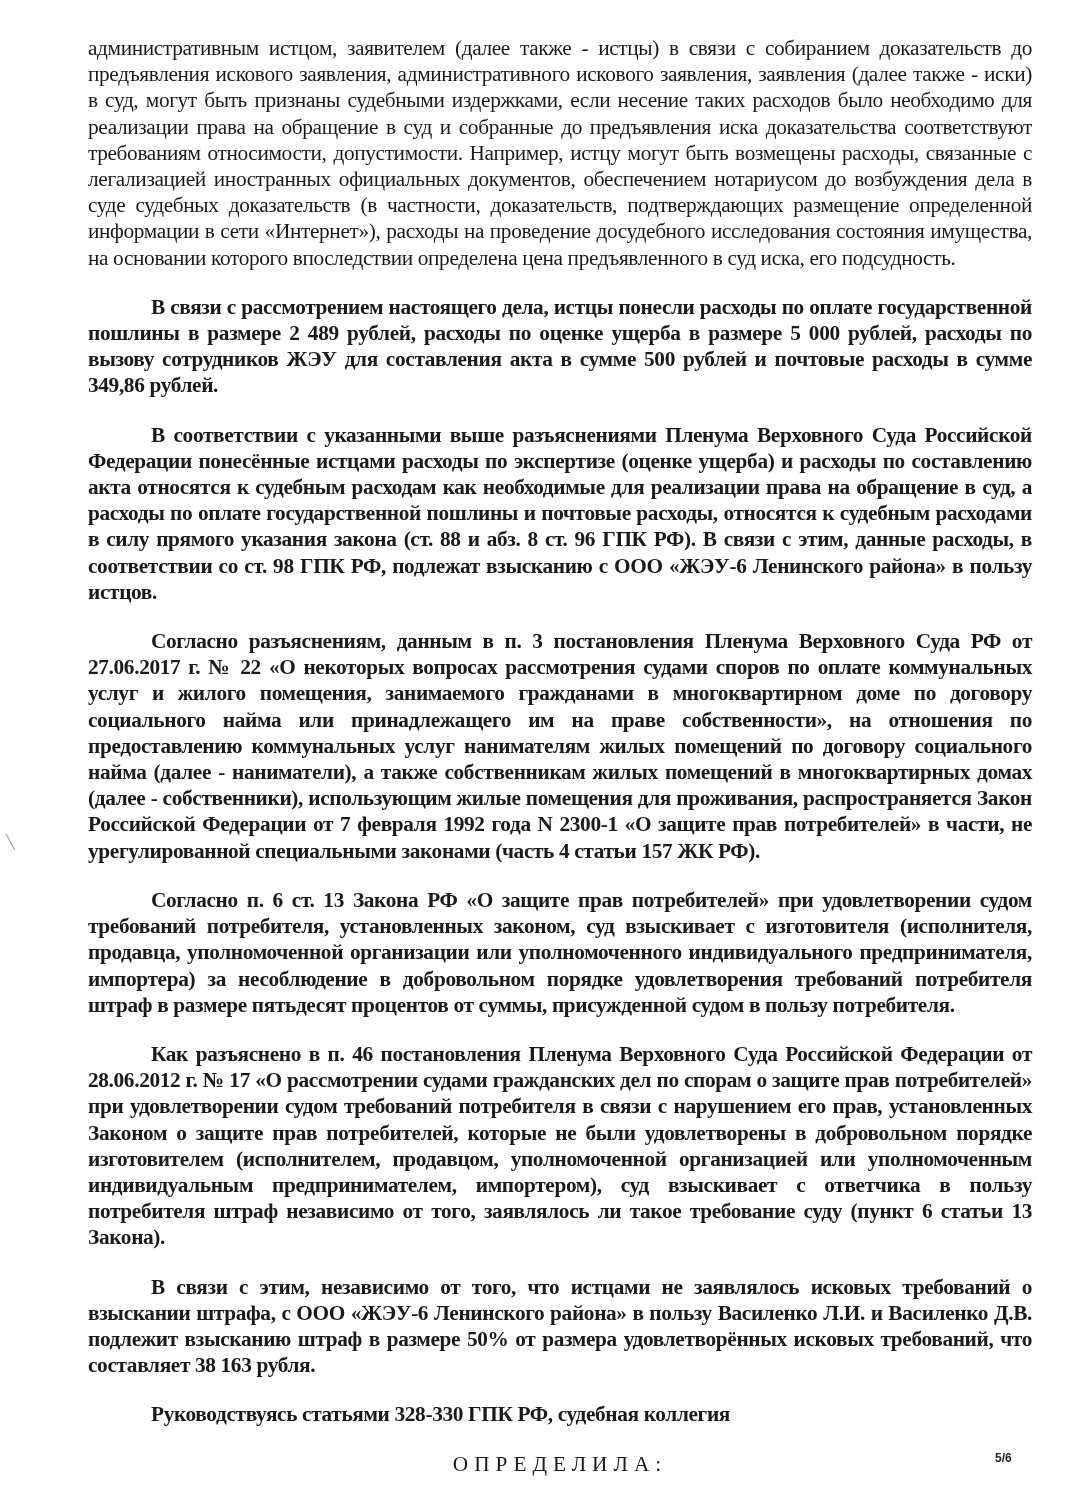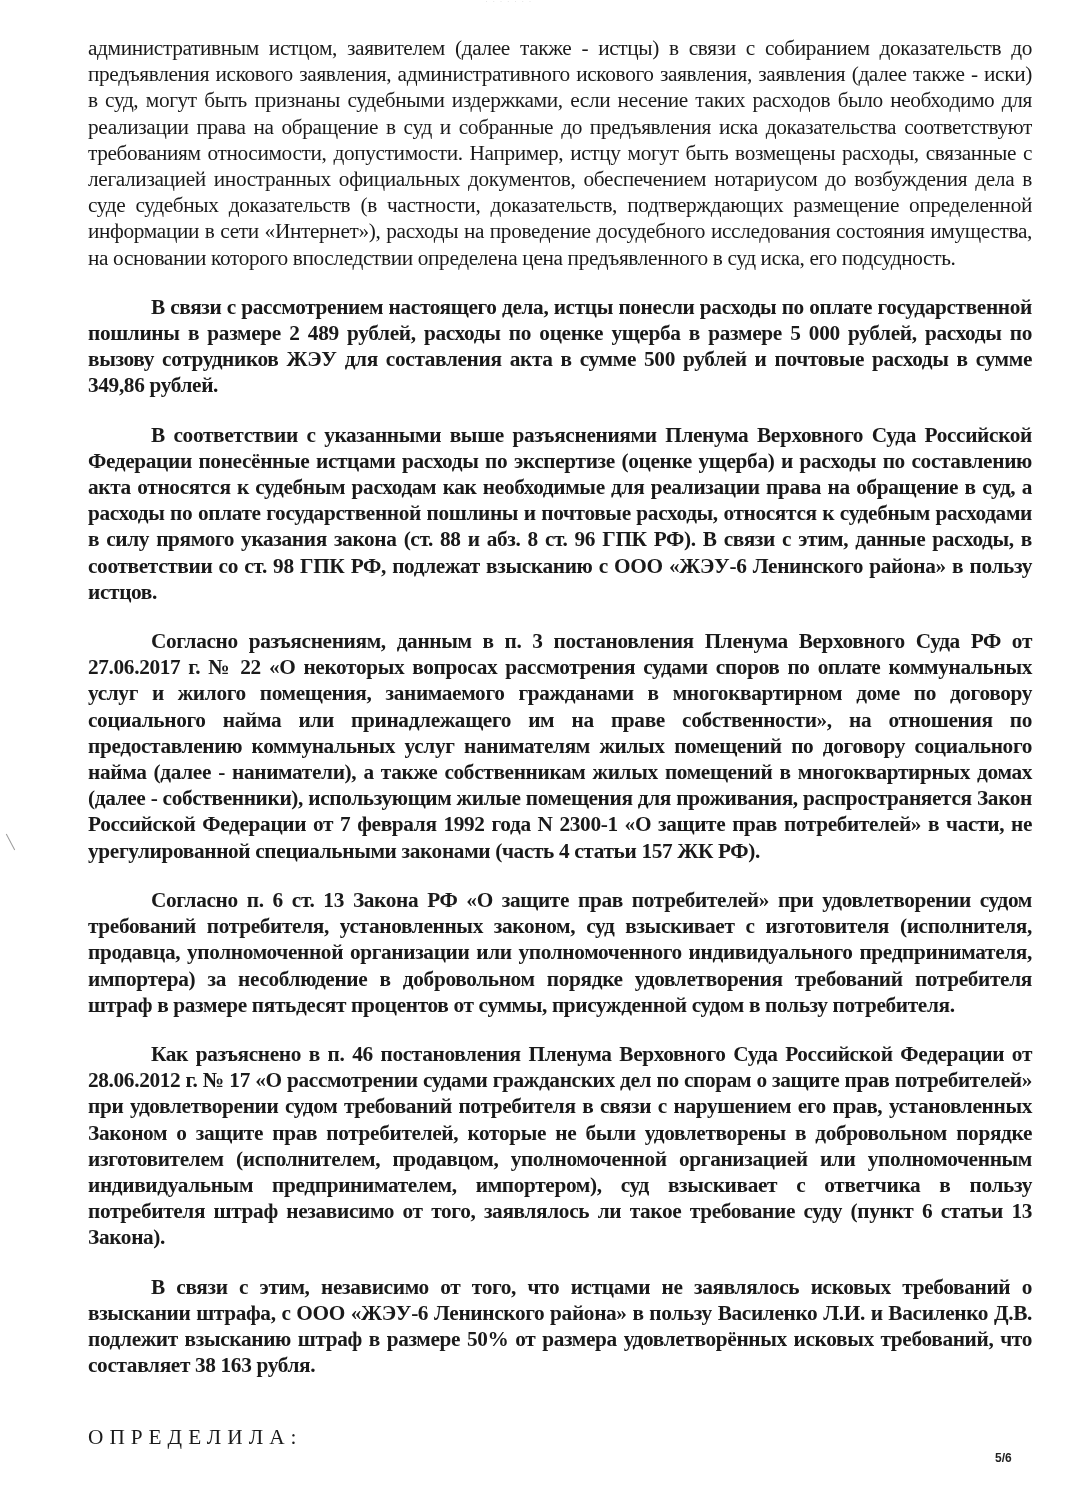--- a/index.html
+++ b/index.html
@@ -60,21 +60,21 @@
       text-indent: 0;
     }
     .para.indent {
       text-indent: 63px;
       font-weight: bold;
     }
     .gap {
       height: 23px;
     }
     .heading {
-      text-align: left;
+      text-align: center;
       letter-spacing: 6px;
       font-size: 21.3px;
       margin: 0;
     }
     .page-number {
       position: absolute;
       left: 995px;
       top: 1451px;
       font-family: "Liberation Sans", "DejaVu Sans", sans-serif;
       font-size: 12px;
@@ -97,19 +97,20 @@
     <p class="para indent">В соответствии с указанными выше разъяснениями Пленума Верховного Суда Российской Федерации понесённые истцами расходы по экспертизе (оценке ущерба) и расходы по составлению акта относятся к судебным расходам как необходимые для реализации права на обращение в суд, а расходы по оплате государственной пошлины и почтовые расходы, относятся к судебным расходами в силу прямого указания закона (ст. 88 и абз. 8 ст. 96 ГПК РФ). В связи с этим, данные расходы, в соответствии со ст. 98 ГПК РФ, подлежат взысканию с ООО «ЖЭУ-6 Ленинского района» в пользу истцов.</p>
     <div class="gap"></div>
     <p class="para indent">Согласно разъяснениям, данным в п. 3 постановления Пленума Верховного Суда РФ от 27.06.2017 г. № 22 «О некоторых вопросах рассмотрения судами споров по оплате коммунальных услуг и жилого помещения, занимаемого гражданами в многоквартирном доме по договору социального найма или принадлежащего им на праве собственности», на отношения по предоставлению коммунальных услуг нанимателям жилых помещений по договору социального найма (далее - наниматели), а также собственникам жилых помещений в многоквартирных домах (далее - собственники), использующим жилые помещения для проживания, распространяется Закон Российской Федерации от 7 февраля 1992 года N 2300-1 «О защите прав потребителей» в части, не урегулированной специальными законами (часть 4 статьи 157 ЖК РФ).</p>
     <div class="gap"></div>
     <p class="para indent">Согласно п. 6 ст. 13 Закона РФ «О защите прав потребителей» при удовлетворении судом требований потребителя, установленных законом, суд взыскивает с изготовителя (исполнителя, продавца, уполномоченной организации или уполномоченного индивидуального предпринимателя, импортера) за несоблюдение в добровольном порядке удовлетворения требований потребителя штраф в размере пятьдесят процентов от суммы, присужденной судом в пользу потребителя.</p>
     <div class="gap"></div>
     <p class="para indent">Как разъяснено в п. 46 постановления Пленума Верховного Суда Российской Федерации от 28.06.2012 г. № 17 «О рассмотрении судами гражданских дел по спорам о защите прав потребителей» при удовлетворении судом требований потребителя в связи с нарушением его прав, установленных Законом о защите прав потребителей, которые не были удовлетворены в добровольном порядке изготовителем (исполнителем, продавцом, уполномоченной организацией или уполномоченным индивидуальным предпринимателем, импортером), суд взыскивает с ответчика в пользу потребителя штраф независимо от того, заявлялось ли такое требование суду (пункт 6 статьи 13 Закона).</p>
     <div class="gap"></div>
     <p class="para indent">В связи с этим, независимо от того, что истцами не заявлялось исковых требований о взыскании штрафа, с ООО «ЖЭУ-6 Ленинского района» в пользу Василенко Л.И. и Василенко Д.В. подлежит взысканию штраф в размере 50% от размера удовлетворённых исковых требований, что составляет 38 163 рубля.</p>
     <div class="gap"></div>
+    <p class="para indent">Руководствуясь статьями 328-330 ГПК РФ, судебная коллегия</p>
     <div class="gap"></div>
     <p class="heading">ОПРЕДЕЛИЛА:</p>
     <div class="gap"></div>
   </div>
 
   <div class="page-number">5/6</div>
 </div>
 
 </body></html>

